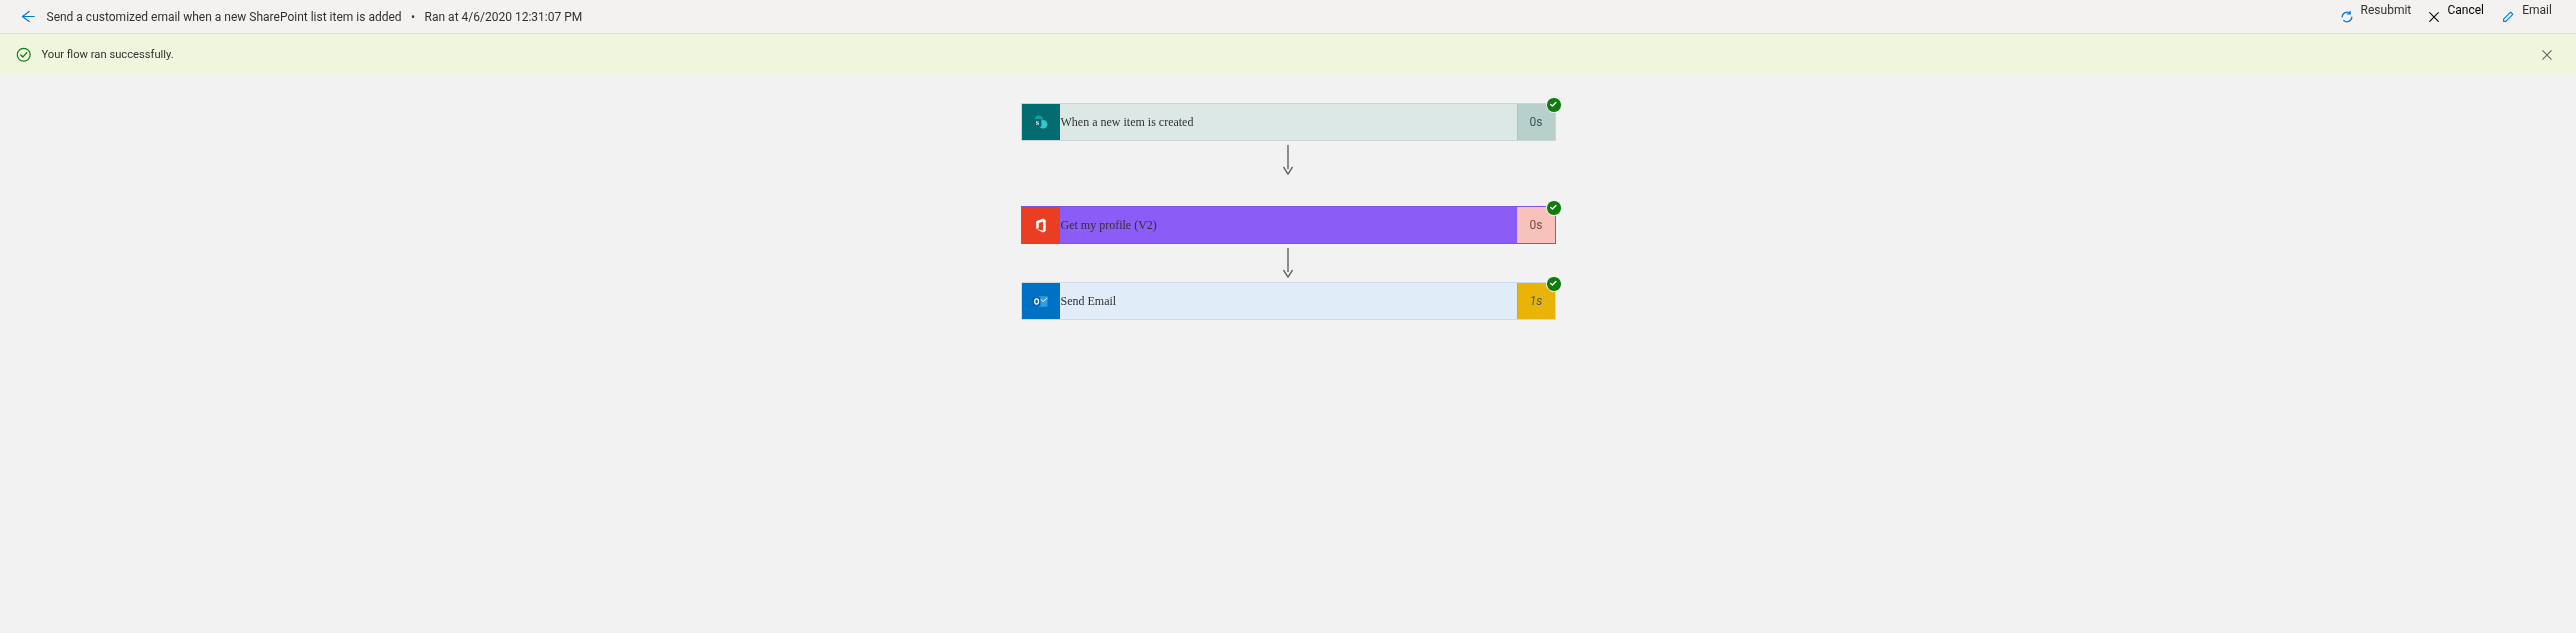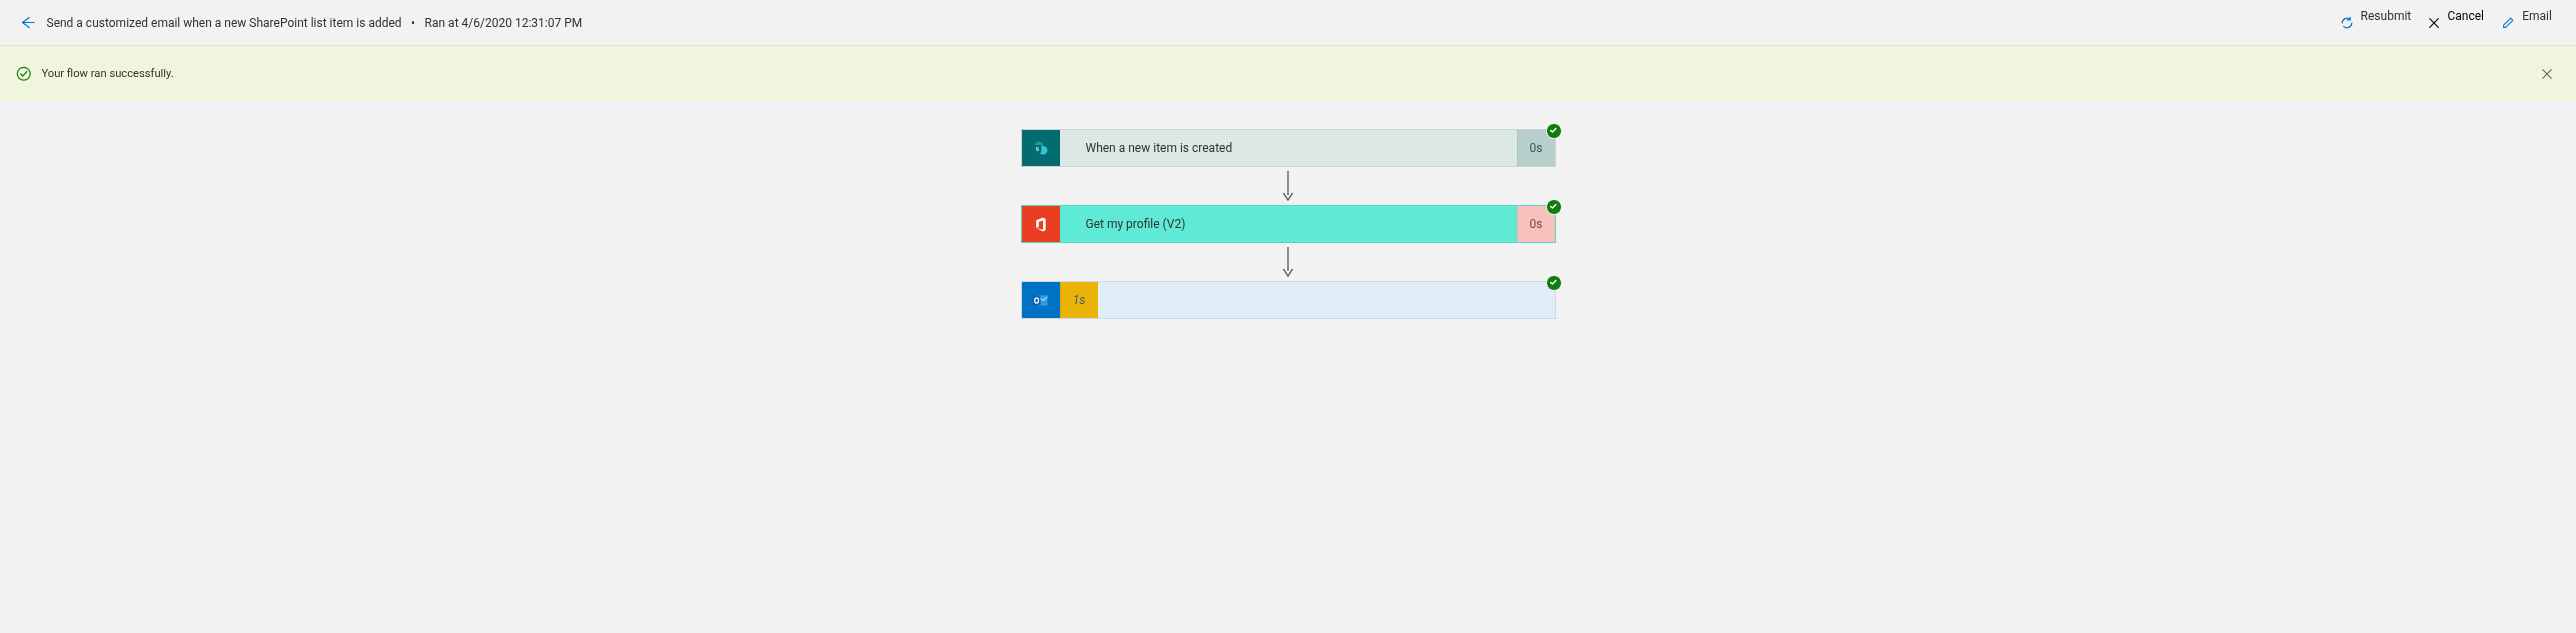--- a/index.html
+++ b/index.html
@@ -11,21 +11,21 @@
     font-size: 12px;
     color: #323130;
     background: #f2f2f2;
     -webkit-font-smoothing: antialiased;
   }
 
   
   .header {
     display: flex;
     align-items: center;
-    height: 46px;
+    height: 34px;
     background: #f3f2f1;
     border-bottom: 0.9px solid #e1dfdd;
     padding: 0 15.5px 0 12px;
   }
   .back-arrow {
     width: 31px;
     height: 31px;
     display: flex;
     align-items: center;
     justify-content: center;
@@ -57,21 +57,21 @@
   .cmd-btn.disabled { color: #000000; cursor: default; }
   .cmd-btn .icon { display:flex; align-items:center; justify-content:center; }
   .cmd-btn.blue .icon { color: #0078d4; }
 
   
   .banner {
     display: flex;
     align-items: center;
     background: #eff6dd;
     padding: 0 15.5px;
-    height: 55px;
+    height: 41px;
     font-size: 11.2px;
     color: #323130;
   }
   .banner .check {
     color: #107c10;
     margin-right: 10.4px;
     display:flex; align-items:center; justify-content:center;
   }
   .banner-spacer { flex:1; }
   .banner-close {
@@ -100,38 +100,39 @@
   .step-icon {
     width:38px; height:100%;
     display:flex;align-items:center;justify-content:center;
     color:#fff;
     font-weight:600;
   }
   .step-title {
     flex:1;
     display:flex;
     align-items:center;
-    padding: 0 26px;
+    padding: 0 1px;
     font-size:12px;
+    font-family:Liberation Serif, serif;
   }
   .step-time {
     width:38px;
     display:flex;
     align-items:center;
     justify-content:center;
     font-size:12px;
     border-left:0.9px solid rgba(0,0,0,0.06);
   }
 
   
   .step.sharepoint { background:#dce8e6; }
   .step.sharepoint .step-icon { background:#036c70; }
   .step.sharepoint .step-time { background:#b8d0cc; color:#3b5752;}
 
-  .step.office { background:#5eead4; }
+  .step.office { background:#8b5cf6;margin-top:27px; }
   .step.office .step-icon { background:#ea3e23; }
   .step.office .step-time { background:#f6c2bb; color:#7a4a44;}
 
   .step.outlook { background:#e1ecf9; }
   .step.outlook .step-icon { background:#0072c6; }
   .step.outlook .step-time { background:#eab308; color:#3a5876;font-style:italic;}
 
   .status-badge {
     position:absolute;
     top:-7px;
@@ -271,20 +272,21 @@
   <div class="step outlook">
     <div class="step-icon">
       <svg width="19" height="19" viewBox="0 0 22 22">
         <rect x="0" y="0" width="22" height="22" fill="#0072c6"></rect>
         <rect x="9" y="5" width="10" height="12" fill="#2e9ee6"></rect>
         <path d="M9 7 L14 11 L19 7" stroke="#fff" stroke-width="1" fill="none"></path>
         <rect x="2" y="6" width="9" height="10" rx="1" fill="#0a5da5"></rect>
         <ellipse cx="6.5" cy="11" rx="2.2" ry="3" fill="none" stroke="#fff" stroke-width="1.5"></ellipse>
       </svg>
     </div>
+    <div class="step-title">Send Email</div>
     <div class="step-time">1s</div>
     <div class="status-badge">
       <svg width="8.6" height="8.6" viewBox="0 0 10 10">
           <path d="M2 5.2 L4 7 L8 2.8" stroke="#fff" stroke-width="1.6" fill="none" stroke-linecap="round" stroke-linejoin="round"></path>
         </svg>
     </div>
   </div>
 
 </div>
 

